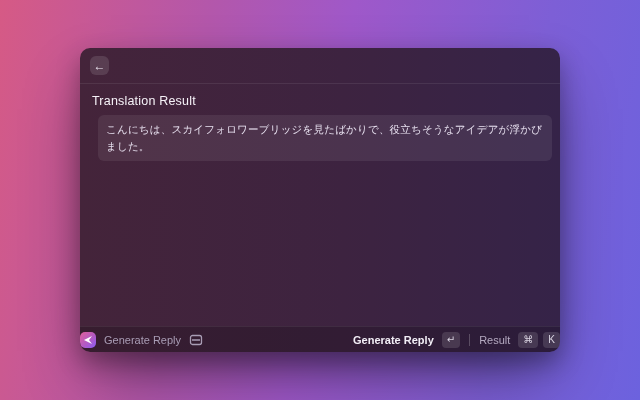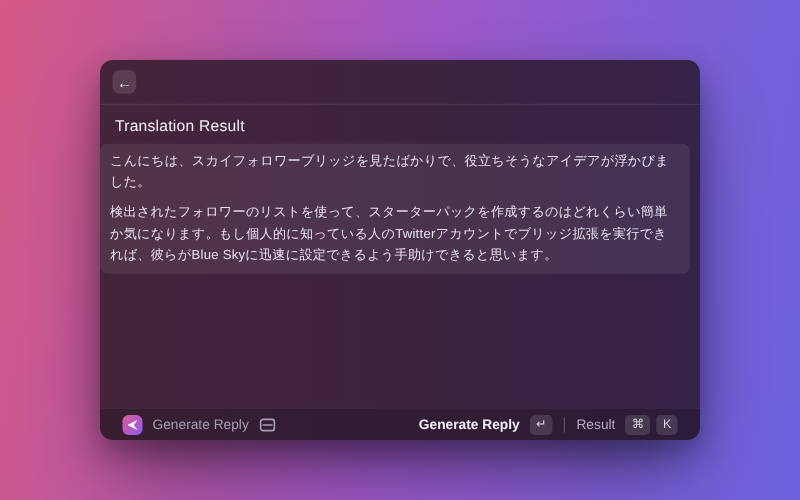--- a/index.html
+++ b/index.html
@@ -25,30 +25,30 @@
     background: rgba(255,255,255,0.12);
     display:flex; align-items:center; justify-content:center;
     color:#f0eaf4; font-size:12px; line-height:1; cursor:pointer;
     border:none;
   }
   .title {
     color:#f6f2f8; font-size:12.5px; font-weight:400;
     padding:10px 12px 0 12px; letter-spacing:0.2px;
   }
   .content-box {
-    margin:7px 8px 0 0; padding:6px 8px;
+    margin:7px 8px 0 18px; padding:6px 8px;
     background: rgba(255,255,255,0.075);
     border-radius:6px;
     color:#e9e2f1; font-size:10.5px; line-height:17px;
     letter-spacing:0.2px;
   }
   .content-box p + p { margin-top:7px; }
   .footer {
     position:absolute; left:0; right:0; bottom:0; height:26px;
-    display:flex; align-items:center; padding:0 18px;
+    display:flex; align-items:center; padding:0 0;
     background: rgba(0,0,0,0.18);
     border-top:1px solid rgba(255,255,255,0.07);
     font-size:11px;
   }
   .app-icon {
     width:16px; height:16px; border-radius:5px;
     background: linear-gradient(135deg, #e0609a 0%, #b35ac4 55%, #8b5cf6 100%);
     display:flex; align-items:center; justify-content:center;
     margin-right:8px; flex:0 0 auto;
   }
@@ -78,21 +78,20 @@
   <div class="window-header">
     <button class="back-btn">
       <span>←</span>
     </button>
   </div>
 
   <div class="title">Translation Result</div>
 
   <div class="content-box">
     <p>こんにちは、スカイフォロワーブリッジを見たばかりで、役立ちそうなアイデアが浮かびました。</p>
-    <p>検出されたフォロワーのリストを使って、スターターパックを作成するのはどれくらい簡単か気になります。もし個人的に知っている人のTwitterアカウントでブリッジ拡張を実行できれば、彼らがBlue Skyに迅速に設定できるよう手助けできると思います。</p>
   </div>
 
   <div class="footer">
 
     <div class="app-icon">
       <svg width="10" height="10" viewBox="0 0 10 10">
         <path d="M1 5 L9 1 L6 5 L9 9 L1 5 Z" fill="#ffffff"></path>
       </svg>
     </div>
 

